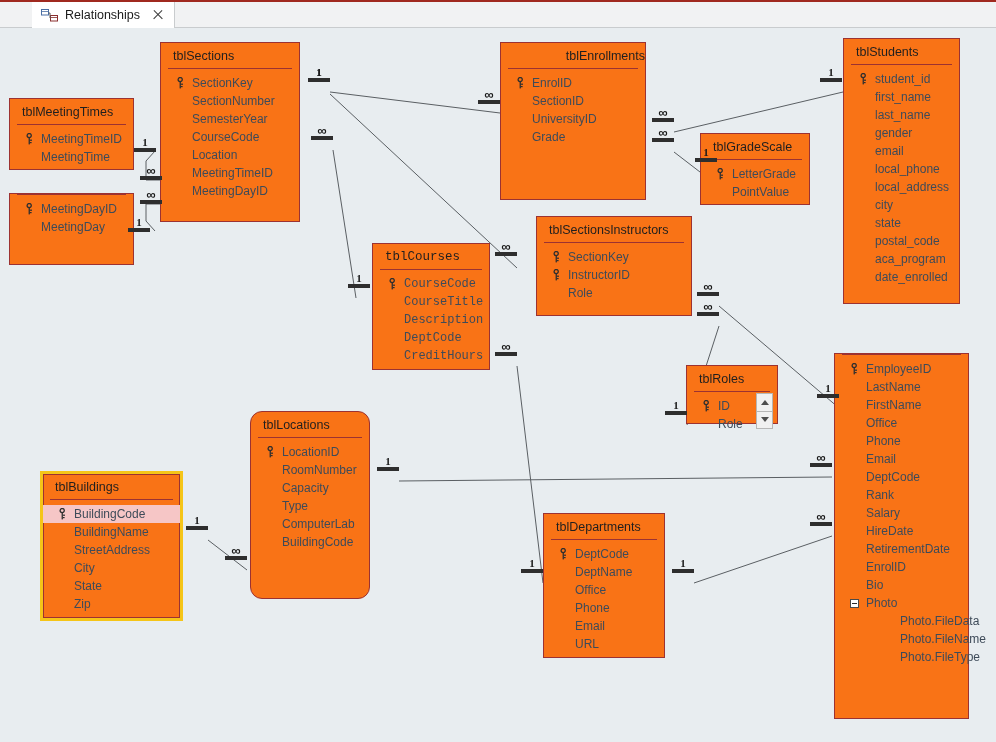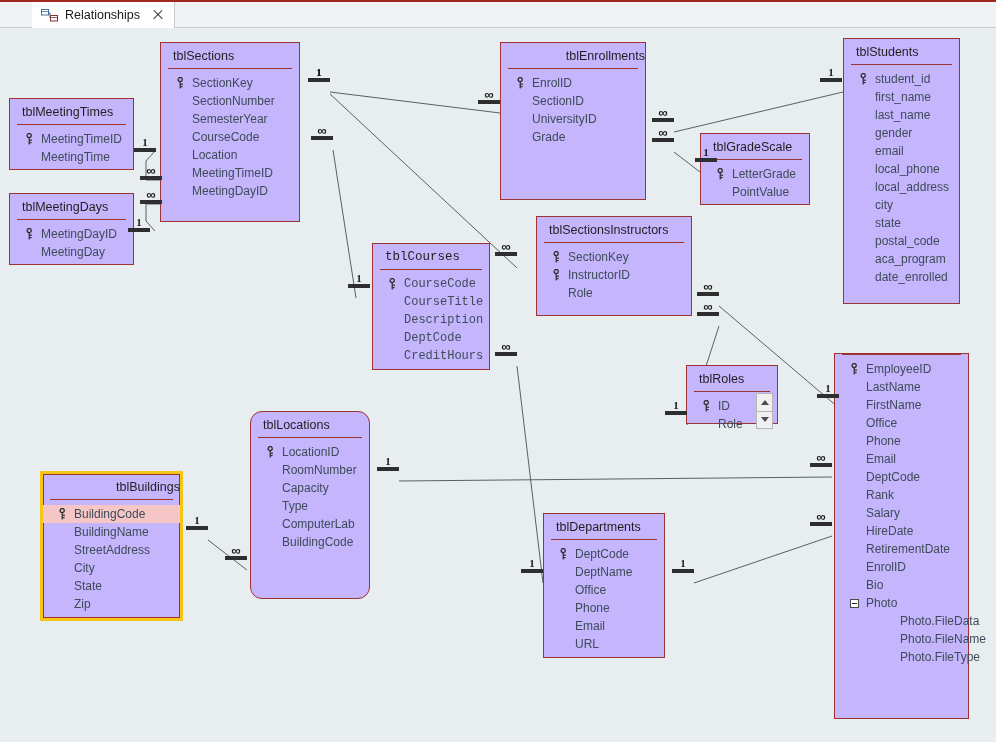--- a/index.html
+++ b/index.html
@@ -50,28 +50,27 @@
     position: absolute; left: 0; top: 28px;
     width: 996px; height: 714px;
     background: #e8edf0;
     overflow: hidden;
   }
   #wires { position: absolute; left: 0; top: 0; width: 996px; height: 714px; }
 
   
   .tbl {
     position: absolute;
-    background: #c4b5fd;
+    background: #f97316;
     border: 1px solid #9c3232;
     z-index: 5;
   }
   .tbl.selected {
     border: 3px solid #f5c518;
     box-shadow: 0 0 0 1px #9c3232 inset;
-    text-align: right;
   }
   .tbl-title {
     font-size: 12.5px; color: #1f1f1f;
     padding: 6px 0 5px 12px;
     white-space: nowrap;
   }
   .tbl-rule { height: 1px; background: #9c3232; margin: 0 7px; }
   .tbl-fields { padding: 5px 0 6px 0; }
   .fld {
     display: flex; align-items: center;
@@ -225,21 +224,20 @@
           </span>
           <span class="fld-name">MeetingTimeID</span>
         </div>
         <div class="fld">
           <span class="fld-gutter"></span>
           <span class="fld-name">MeetingTime</span>
         </div>
       </div>
     </div>
     <div class="tbl" style="left: 9px; top: 165px; width: 125px; height: 72px;">
-      <div class="tbl-title">tblMeetingDays</div>
       <div class="tbl-rule"></div>
       <div class="tbl-fields">
         <div class="fld pk-row">
           <span class="fld-gutter">
             <svg class="keyicon" viewBox="0 0 9 12">
               <circle cx="4.2" cy="2.6" r="2.1" fill="none" stroke="#2f2f2f" stroke-width="1.3"></circle>
               <rect x="3.6" y="4.4" width="1.3" height="7" fill="#2f2f2f"></rect>
               <rect x="4.9" y="6.6" width="2.1" height="1.2" fill="#2f2f2f"></rect>
               <rect x="4.9" y="9.0" width="1.7" height="1.2" fill="#2f2f2f"></rect>
             </svg>

